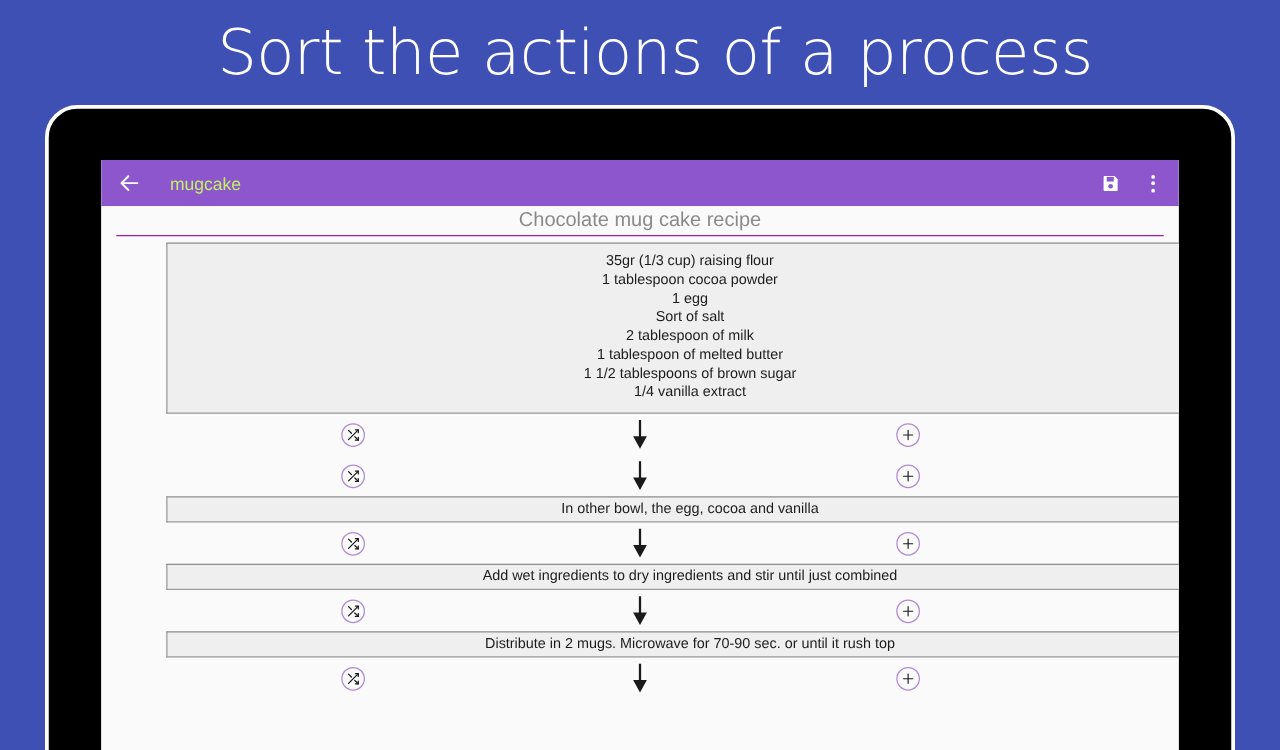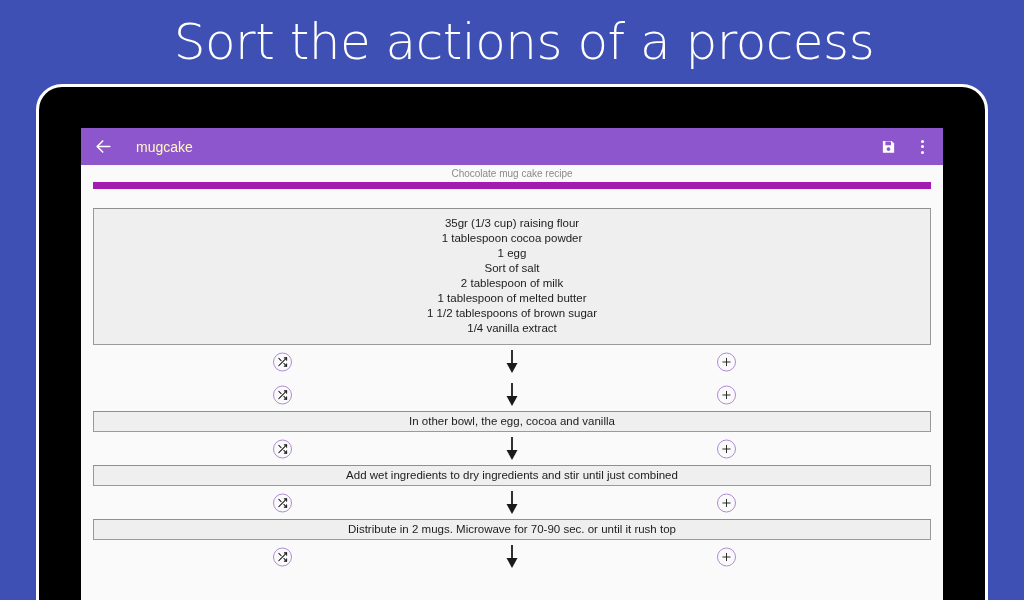--- a/index.html
+++ b/index.html
@@ -40,52 +40,53 @@
     display:flex; align-items:center;
     padding:0 11px 0 11px;
     position:relative;
   }
   .appbar-back {
     width:22px; height:22px; display:flex;
     align-items:center; justify-content:center;
     color:#ffffff; flex:none;
   }
   .appbar-title {
-    color:#fef9c3; font-size:14px; font-weight:400;
+    color:#bef264; font-size:14px; font-weight:400;
     margin-left:22px; flex:1; white-space:nowrap;
   }
   .appbar-actions { display:flex; align-items:center; gap:14px; }
   .appbar-icon {
     width:20px; height:20px; display:flex;
     align-items:center; justify-content:center; color:#ffffff;
   }
   .dots { display:flex; flex-direction:column; gap:2.5px; align-items:center; }
   .dots i { width:3px; height:3px; background:#ffffff; border-radius:50%; display:block; }
 
   
   .content {
     position:relative; height:482px; background:#fafafa;
     padding:0 12px;
   }
   .recipe-title {
     height:24px; display:flex; align-items:center; justify-content:center;
-    color:#8a8a8a; font-size:10px;
-    border-bottom:7px solid #a21caf;
-    margin-bottom:19px;
+    color:#8a8a8a; font-size:16px;
+    border-bottom:1px solid #a21caf;
+    margin-bottom:5px;
   }
 
   .box {
     background:#efefef;
     border:1px solid #9a9a9a;
     border-top-color:#8f8f8f;
     width:100%;
     display:flex; align-items:center; justify-content:center;
     text-align:center;
     font-size:11.5px; color:#1c1c1c;
     line-height:15px;
+    margin-left:40px;
   }
   .ingredients {
     padding:7px 6px 8px 6px;
     flex-direction:column;
   }
   .ingredients .line { white-space:nowrap; }
 
   .step { height:21px; padding:0 6px; }
 
   

